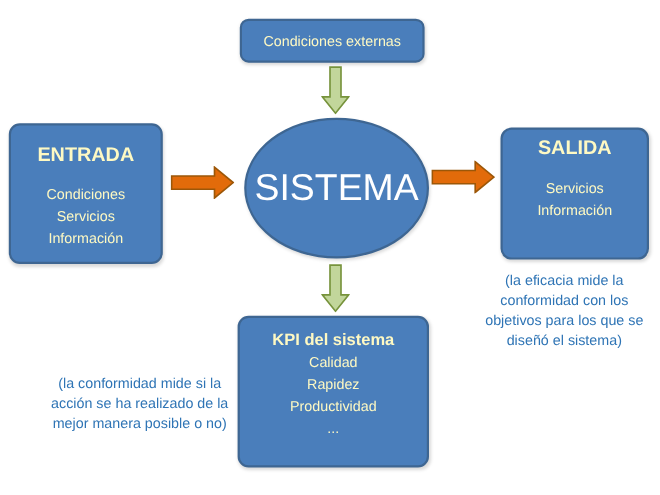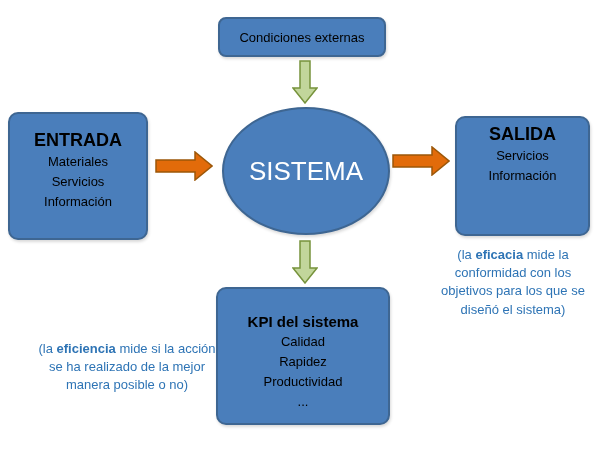--- a/index.html
+++ b/index.html
@@ -9,79 +9,79 @@
     font-family: "Liberation Sans", sans-serif;
     position: relative;
     overflow: hidden;
   }
   .abs { position: absolute; box-sizing: border-box; }
 
   .box {
     background: #4A7EBB;
     border: 2px solid #3E6692;
     border-radius: 10px;
-    color: #000000;
+    color: #fef9c3;
     text-align: center;
     box-shadow: 1px 2px 3px rgba(0,0,0,0.15);
   }
-  .box-title { font-weight: bold; font-size: 18px; margin-bottom: 1px; }
+  .box-title { font-weight: bold; font-size: 18px; margin-bottom: 16px; }
   .box-item { font-size: 13px; line-height: 1.55; }
 
   .external-box {
     left: 218px; top: 17px; width: 168px; height: 40px;
     display: flex; align-items: center; justify-content: center;
     font-size: 13px;
     border-radius: 8px;
   }
 
   .entrada-box { left: 8px; top: 112px; width: 140px; height: 128px; padding-top: 16px; }
   .salida-box  { left: 455px; top: 116px; width: 135px; height: 120px; padding-top: 6px; }
 
   .sistema-ellipse {
     left: 222px; top: 107px; width: 168px; height: 128px;
     background: #4A7EBB;
     border: 2px solid #3E6692;
     border-radius: 50%;
     color: #ffffff;
     display: flex; align-items: center; justify-content: center;
-    font-size: 26px;
+    font-size: 34px;
     box-shadow: 1px 2px 3px rgba(0,0,0,0.15);
   }
 
-  .kpi-box { left: 216px; top: 287px; width: 174px; height: 138px; padding-top: 24px; }
+  .kpi-box { left: 216px; top: 287px; width: 174px; height: 138px; padding-top: 12px; }
   .kpi-box .box-title { font-size: 15px; margin-bottom: 2px; }
 
   .annotation {
     color: #2E74B5;
     font-size: 13px;
     line-height: 1.4;
     text-align: center;
   }
-  .annotation b { font-weight: bold; }
+  .annotation b { font-weight: normal; }
   .annotation-eficiencia { left: 38px; top: 340px; width: 178px; }
   .annotation-eficacia  { left: 428px; top: 246px; width: 170px; }
 
   svg { display: block; }
 </style>
 </head>
 <body>
 
 <div class="abs box external-box">
   <span>Condiciones externas</span>
 </div>
 
 <div class="abs" style="left:292px; top:60px;">
   <svg width="26" height="44" viewBox="0 0 26 44">
     <polygon points="8,1 18,1 18,28 25,28 13,43 1,28 8,28" stroke-width="1.5" fill="#C2D69B" stroke="#77933C"></polygon>
   </svg>
 </div>
 
 <div class="abs box entrada-box">
   <div class="box-title">ENTRADA</div>
-  <div class="box-item">Materiales</div>
+  <div class="box-item">Condiciones</div>
   <div class="box-item">Servicios</div>
   <div class="box-item">Información</div>
 </div>
 
 <div class="abs" style="left:155px; top:151px;">
   <svg width="58" height="30" viewBox="0 0 58 30">
     <polygon points="1,9 40,9 40,1 57,15 40,29 40,21 1,21" stroke-width="1.5" fill="#E26B0A" stroke="#9C5708"></polygon>
   </svg>
 </div>
 
@@ -109,18 +109,18 @@
 
 <div class="abs box kpi-box">
   <div class="box-title">KPI del sistema</div>
   <div class="box-item">Calidad</div>
   <div class="box-item">Rapidez</div>
   <div class="box-item">Productividad</div>
   <div class="box-item">...</div>
 </div>
 
 <div class="abs annotation annotation-eficiencia">
-  <span>(la </span><b>eficiencia</b><span> mide si la acción se ha realizado de la mejor manera posible o no)</span>
+  <span>(la </span><b>conformidad</b><span> mide si la acción se ha realizado de la mejor manera posible o no)</span>
 </div>
 
 <div class="abs annotation annotation-eficacia">
   <span>(la </span><b>eficacia</b><span> mide la conformidad con los objetivos para los que se diseñó el sistema)</span>
 </div>
 
 </body></html>

